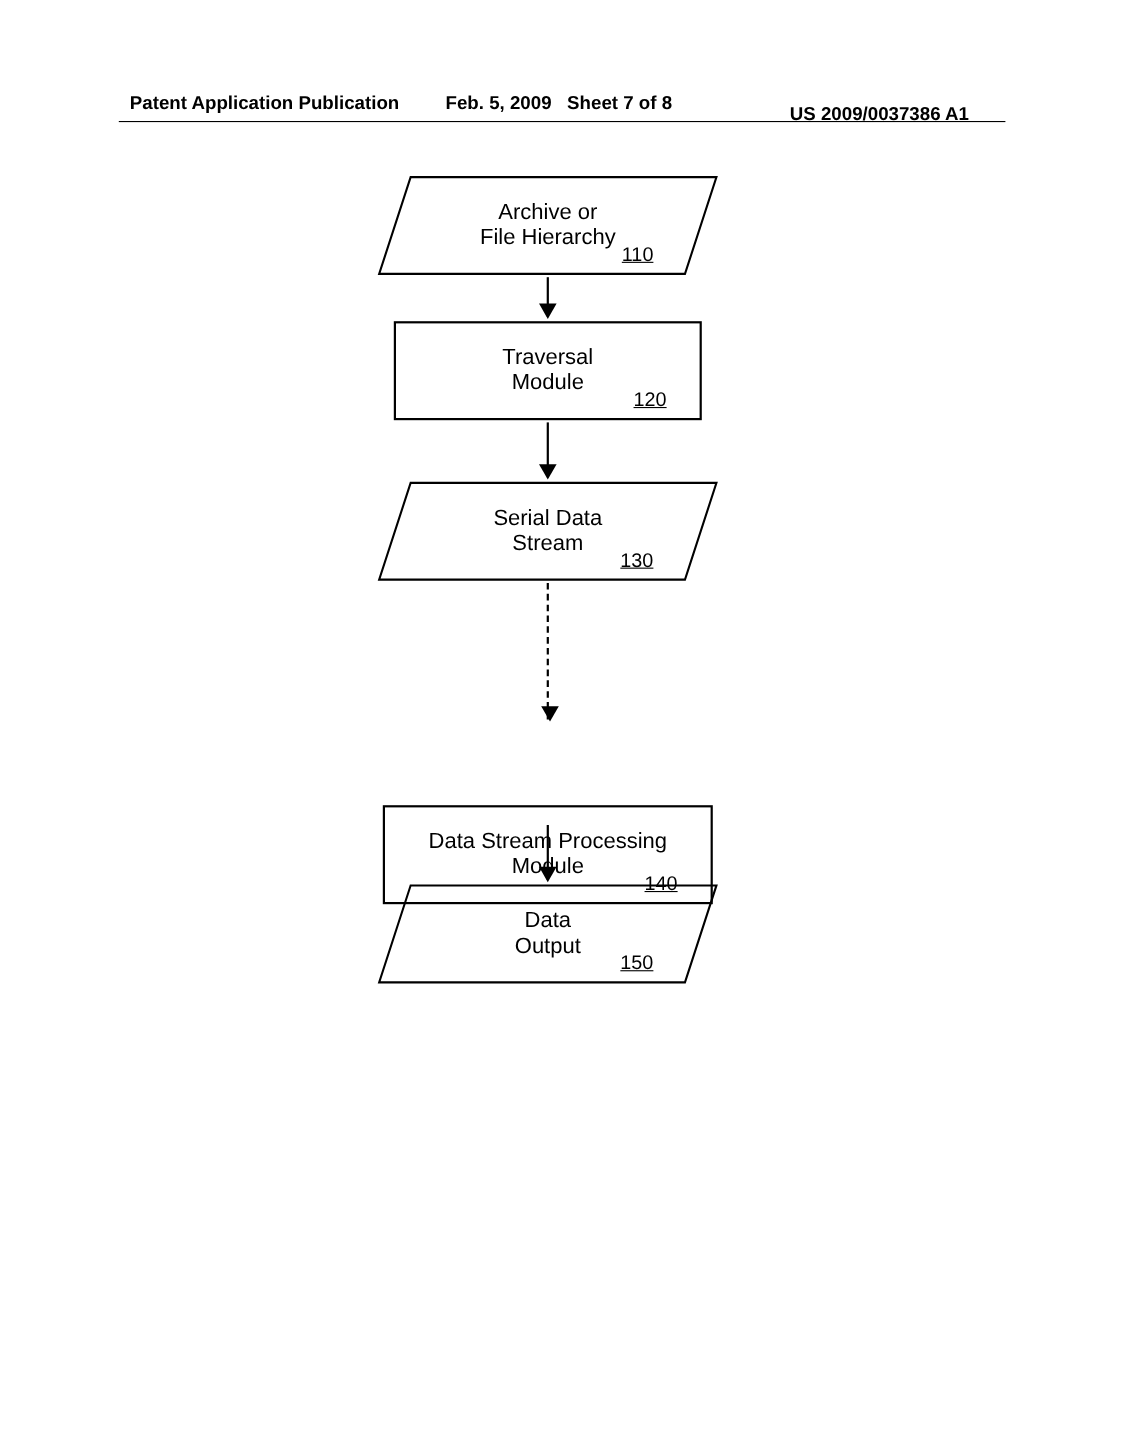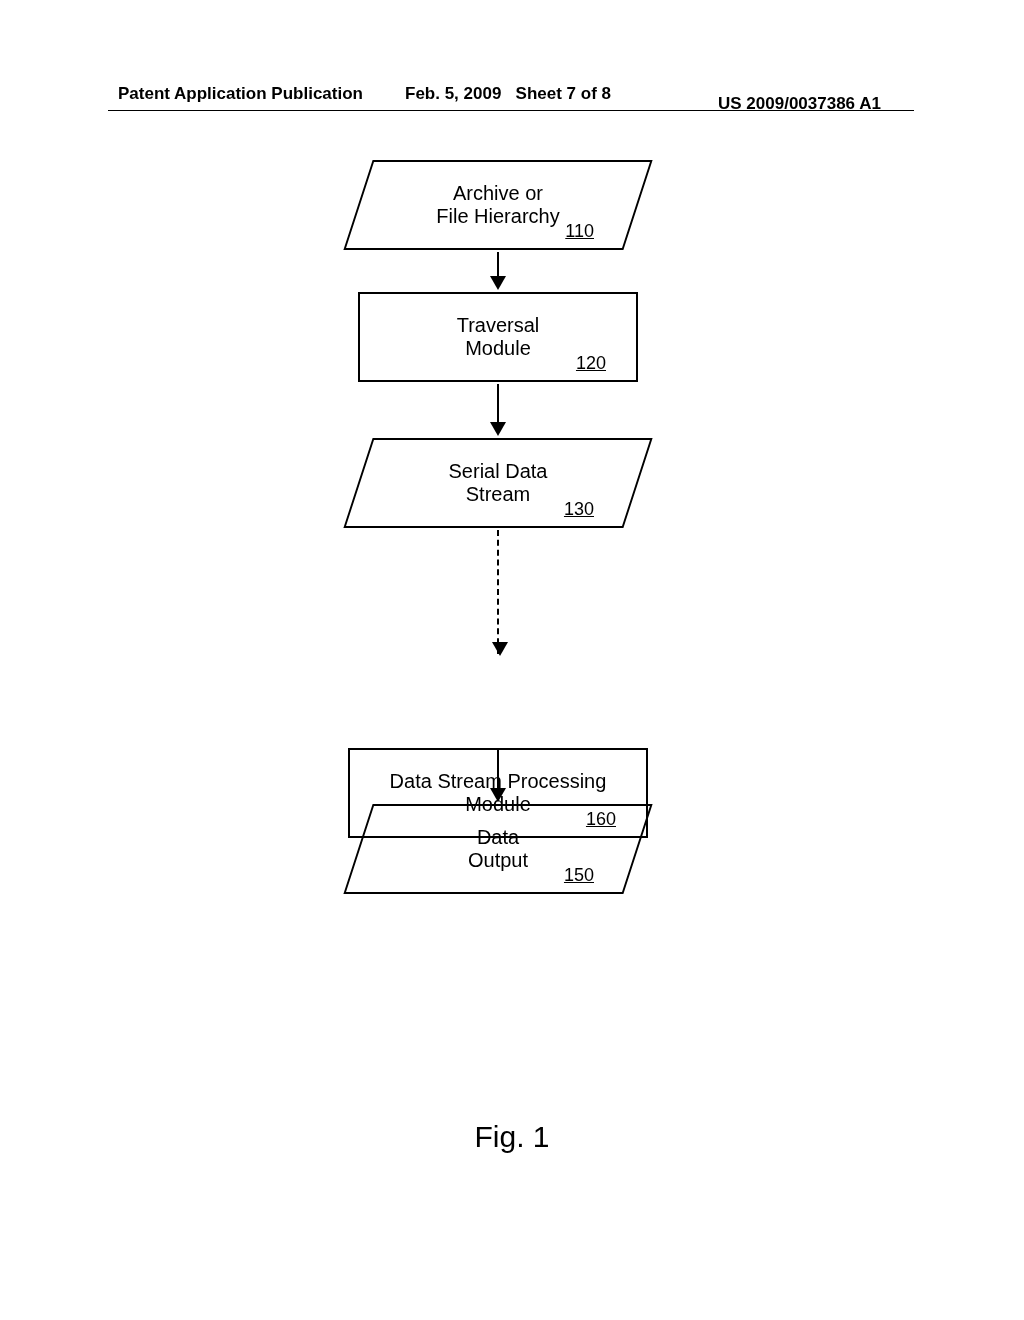--- a/index.html
+++ b/index.html
@@ -183,33 +183,32 @@
     <div class="shape para center-col" style="top:292px;">
       <div class="inner">
         <div class="label-line1">Serial Data</div>
         <div class="label-line2">Stream</div>
         <div class="ref">130</div>
       </div>
     </div>
 
     <div class="arrow dashed" style="top:384px;height:124px;"></div>
 
-    <div class="shape rect center-col" style="top:512px;width:300px;">
+    <div class="shape rect center-col" style="top:496px;width:300px;">
       <div class="label-line1">Data Stream Processing</div>
       <div class="label-line2">Module</div>
-      <div class="ref">160</div>
+      <div class="ref">140</div>
     </div>
 
     <div class="arrow" style="top:604px;height:50px;"></div>
 
     <div class="shape para center-col" style="top:658px;">
       <div class="inner">
         <div class="label-line1">Data</div>
         <div class="label-line2">Output</div>
         <div class="ref">150</div>
       </div>
     </div>
 
   </div>
 
-  <div class="fig-caption">Fig. 1</div>
 
 </div>
 
 </body></html>

